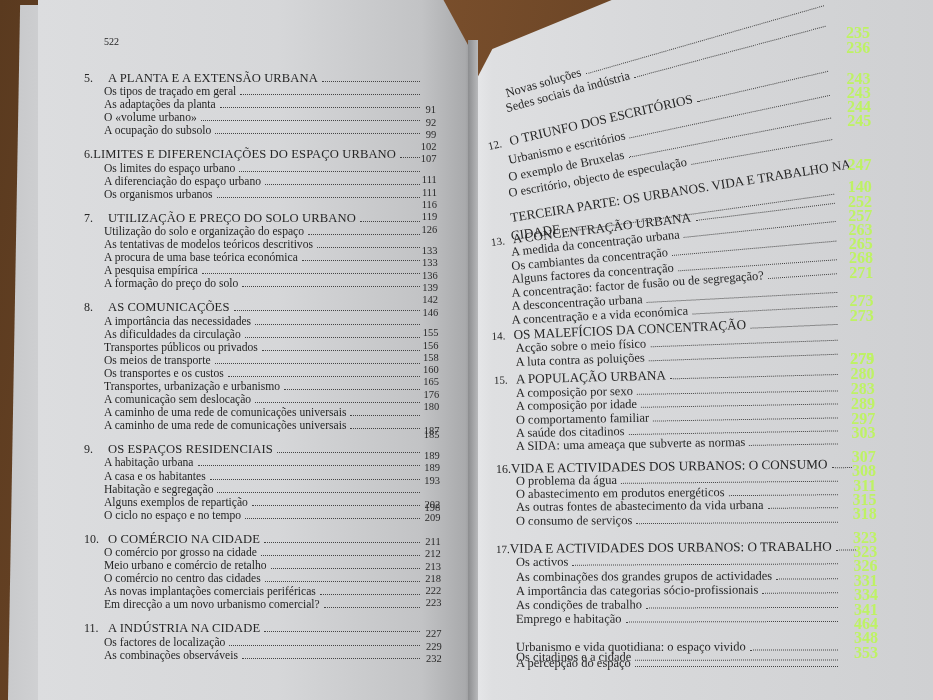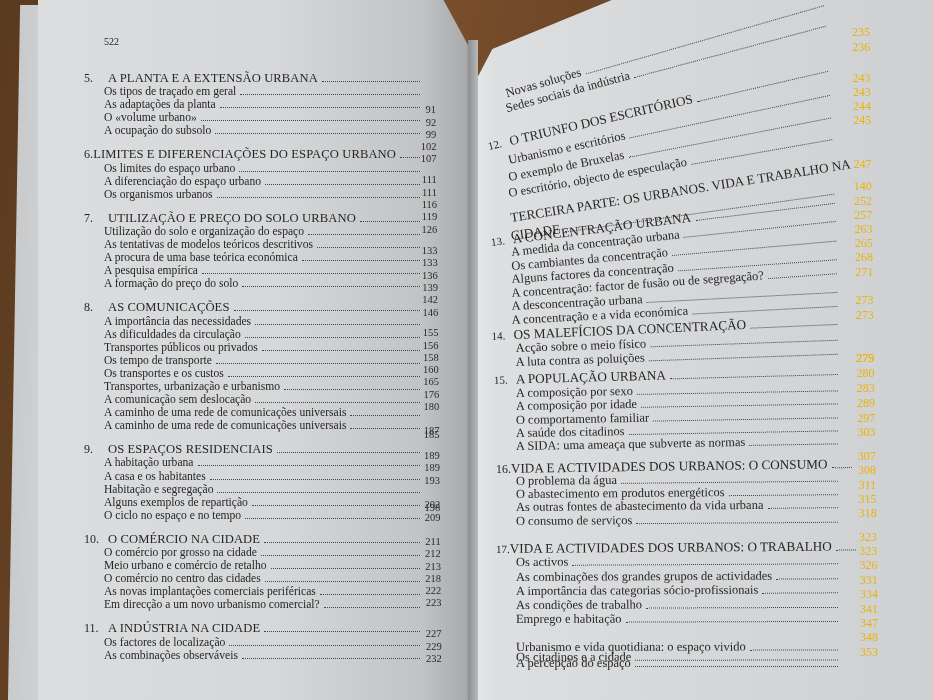--- a/index.html
+++ b/index.html
@@ -40,21 +40,21 @@
   .toc-left { left:84px; top:72px; width:340px; }
   .chapter { margin-bottom:11px; position:relative; }
   .ch-row { display:flex; align-items:baseline; }
   .ch-num { width:24px; font-size:12px; }
   .ch-title { font-size:12.6px; letter-spacing:0.1px; white-space:nowrap; }
   .dots { flex:1; border-bottom:1px dotted #444; margin:0 4px 3px 4px; min-width:20px; }
   .sub-row { display:flex; align-items:baseline; padding-left:20px; }
   .sub-title { white-space:nowrap; }
 
   .left-pages { position:absolute; left:408px; font-size:10.5px; line-height:12.8px; text-align:right; width:34px; color:#2a2a2a; }
-  .rpn { position:absolute; left:842px; width:34px; text-align:right; font-size:12px; line-height:15px; color:#eab308; }
+  .rpn { position:absolute; left:842px; width:34px; text-align:right; font-size:16px; line-height:15px; color:#bef264;font-weight:bold; }
   .r-line { position:absolute; white-space:nowrap; font-size:12.5px; color:#262626; display:flex; align-items:baseline; }
   .r-line .dots { width:auto; }
   .rot { transform-origin:left bottom; }
 </style>
 </head>
 <body>
 
 <div class="wood"></div>
 <div class="back-sheet"></div>
 <div class="page-left"></div>
@@ -145,21 +145,21 @@
       </div>
       <div class="sub-row">
         <span class="sub-title">As dificuldades da circulação</span>
         <span class="dots"></span>
       </div>
       <div class="sub-row">
         <span class="sub-title">Transportes públicos ou privados</span>
         <span class="dots"></span>
       </div>
       <div class="sub-row">
-        <span class="sub-title">Os tempo de transporte</span>
+        <span class="sub-title">Os meios de transporte</span>
         <span class="dots"></span>
       </div>
       <div class="sub-row">
         <span class="sub-title">Os transportes e os custos</span>
         <span class="dots"></span>
       </div>
       <div class="sub-row">
         <span class="sub-title">Transportes, urbanização e urbanismo</span>
         <span class="dots"></span>
       </div>
@@ -476,16 +476,16 @@
     <div class="rpn" style="top: 463px; left: 842px;">308</div>
     <div class="rpn" style="top: 478px; left: 842.25px;">311</div>
     <div class="rpn" style="top: 492px; left: 842.5px;">315</div>
     <div class="rpn" style="top: 506px; left: 842.75px;">318</div>
     <div class="rpn" style="top: 530px; left: 843px;">323</div>
     <div class="rpn" style="top: 544px; left: 843.25px;">323</div>
     <div class="rpn" style="top: 558px; left: 843.5px;">326</div>
     <div class="rpn" style="top: 573px; left: 843.75px;">331</div>
     <div class="rpn" style="top: 587px; left: 844px;">334</div>
     <div class="rpn" style="top: 602px; left: 844px;">341</div>
-    <div class="rpn" style="top: 616px; left: 844px;">347</div>
+    <div class="rpn" style="top: 616px; left: 844px;">464</div>
     <div class="rpn" style="top: 630px; left: 844px;">348</div>
     <div class="rpn" style="top: 645px; left: 844px;">353</div>
   </div>
 
 </body></html>

